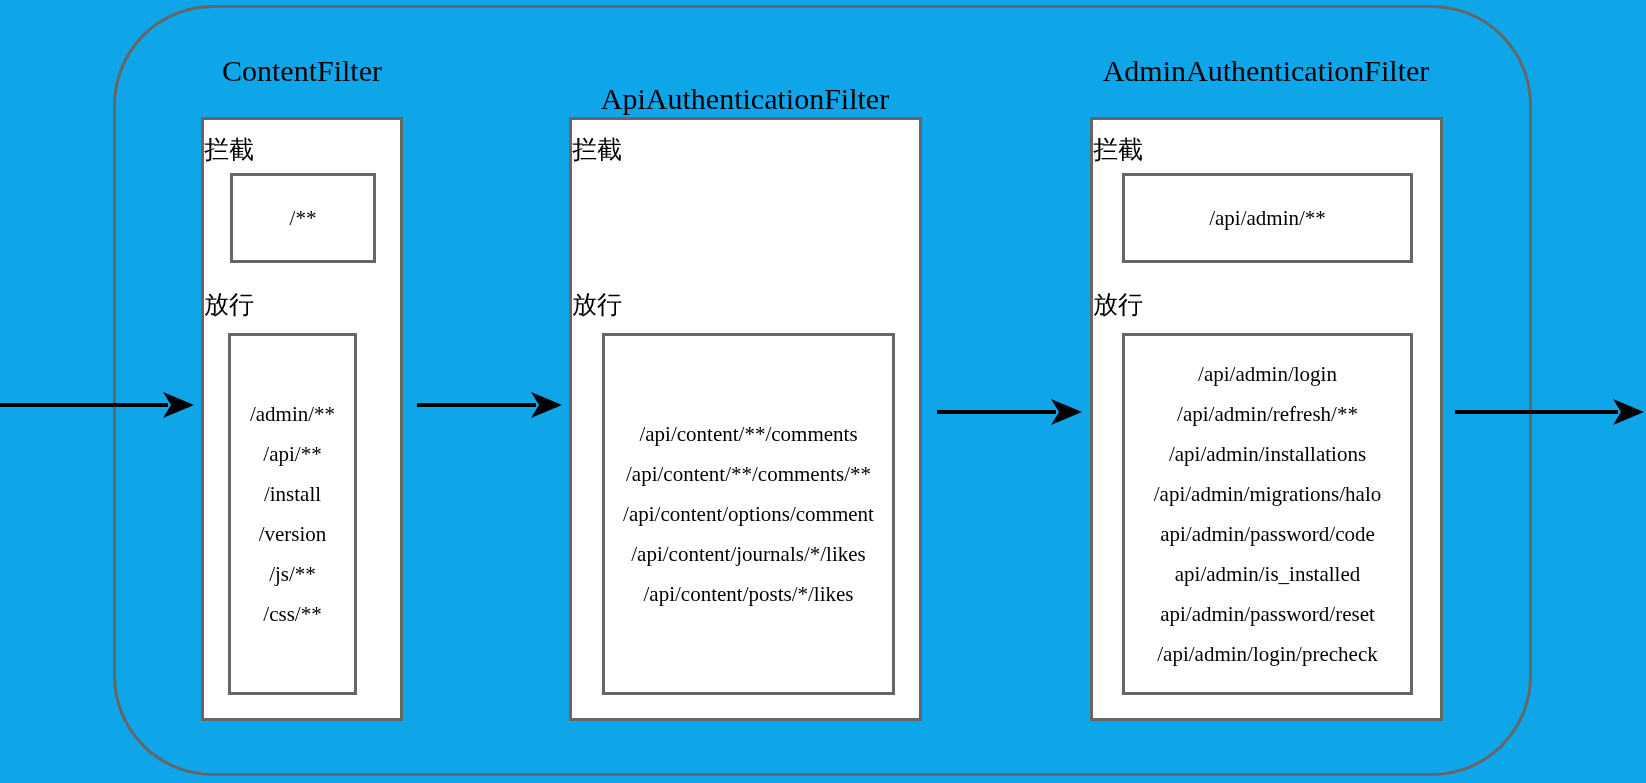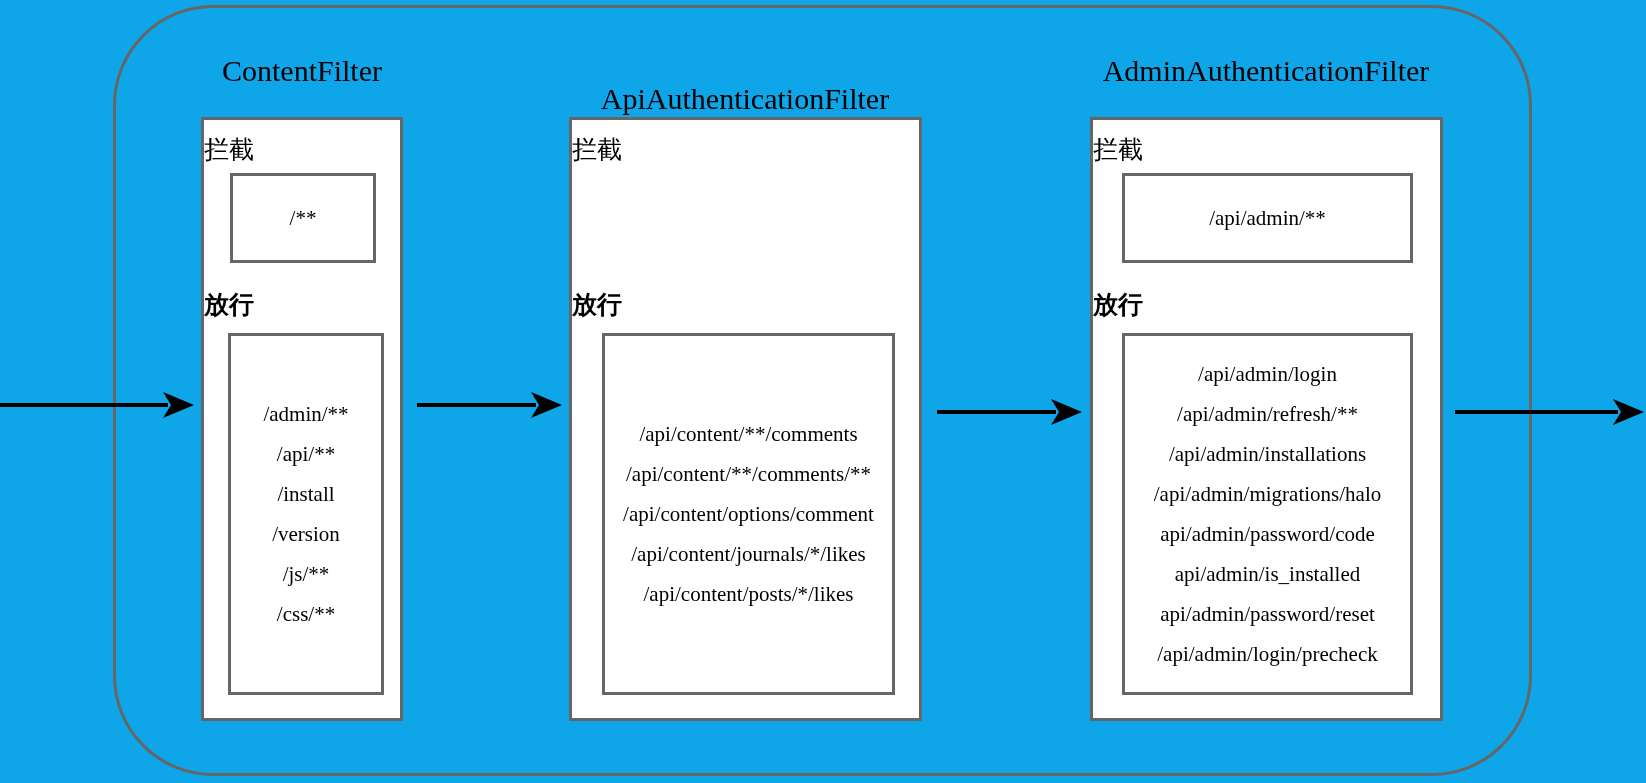--- a/index.html
+++ b/index.html
@@ -49,38 +49,38 @@
   
   .zone-label {
     position: absolute;
     left: 0; width: 100%;
     text-align: left;
     font-family: "Liberation Sans", "DejaVu Sans", sans-serif;
     font-size: 25px;
     line-height: 30px;
   }
   .zone-label.intercept { top: 14px; }
-  .zone-label.allow { top: 169px; font-weight: bold; }
+  .zone-label.allow { top: 169px; }
   
   .path-box {
     position: absolute;
     border: 3px solid #666666;
     box-sizing: border-box;
     background: #ffffff;
     display: flex;
     flex-direction: column;
     justify-content: center;
     align-items: center;
   }
   .intercept-box { top: 53px; height: 90px; }
   .f1 .intercept-box { left: 26px; width: 146px; }
   .f2 .intercept-box { left: 30px; width: 290px; }
   .f3 .intercept-box { left: 29px; width: 291px; }
   .allow-box { top: 213px; height: 362px; }
-  .f1 .allow-box { left: 24px; width: 156px; }
+  .f1 .allow-box { left: 24px; width: 129px; }
   .f2 .allow-box { left: 30px; width: 293px; }
   .f3 .allow-box { left: 29px; width: 291px; }
   .path-line {
     font-size: 21px;
     line-height: 40px;
     white-space: nowrap;
     text-align: center;
   }
   
   .arrow { position: absolute; }

